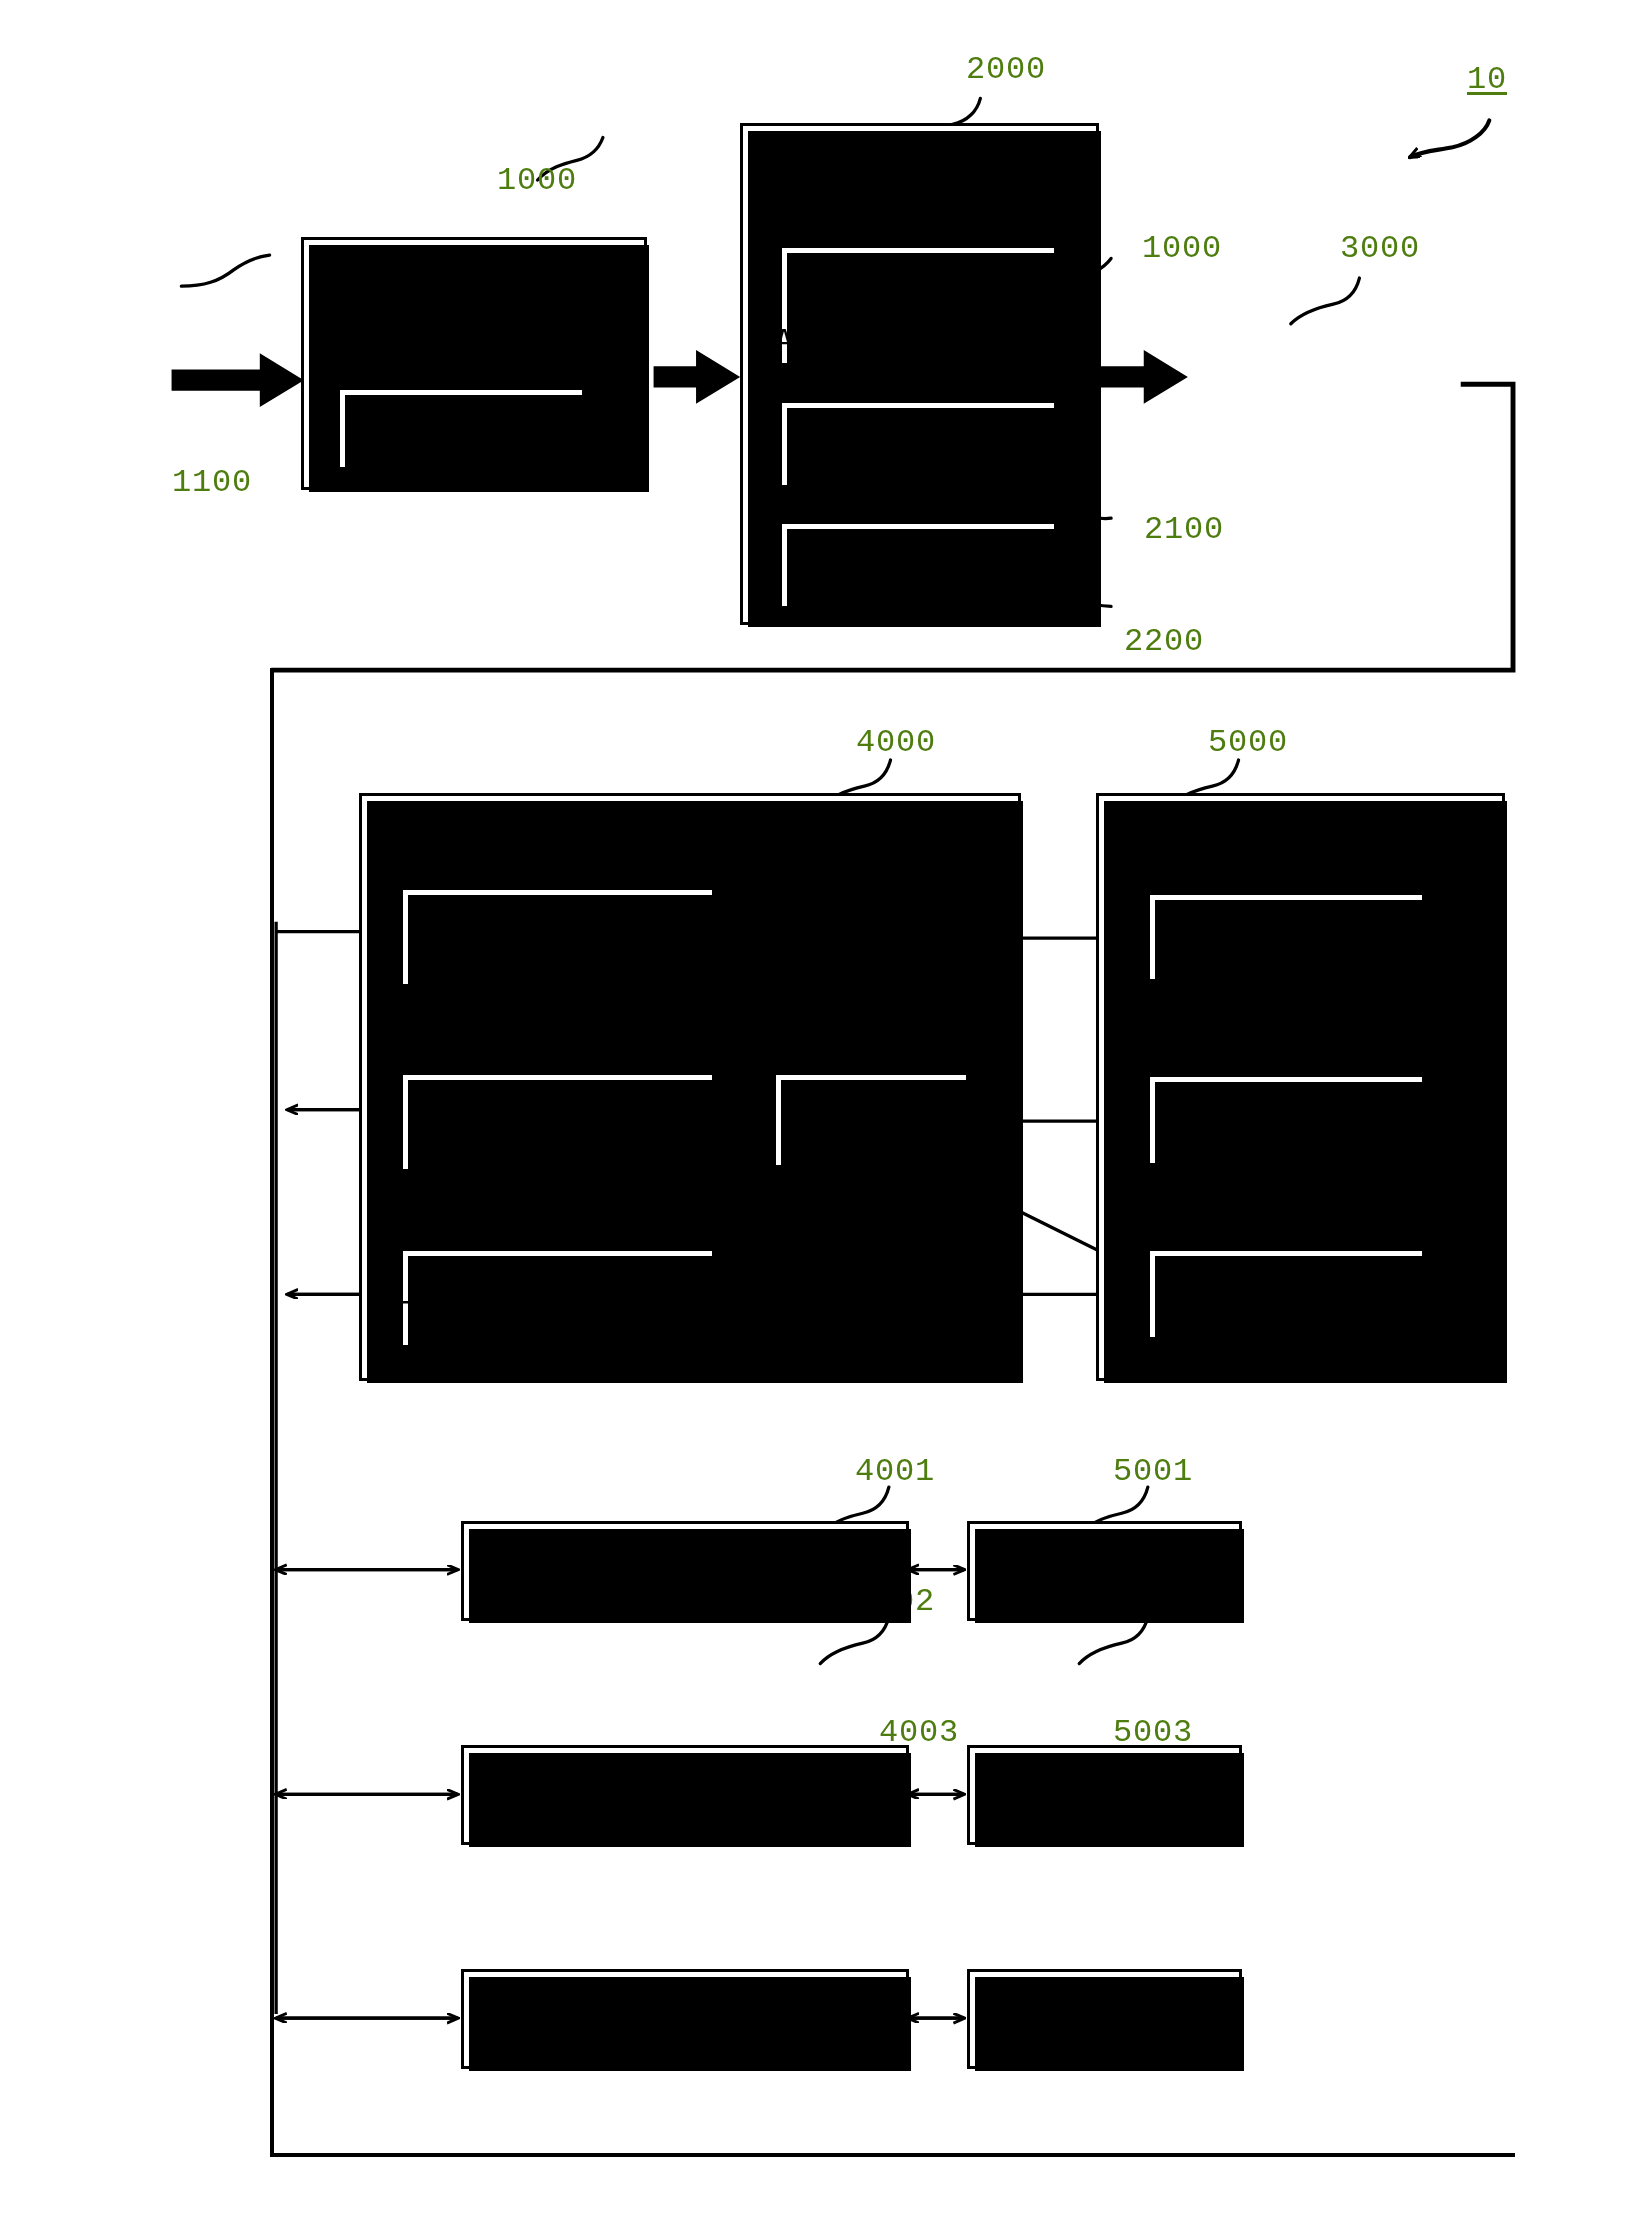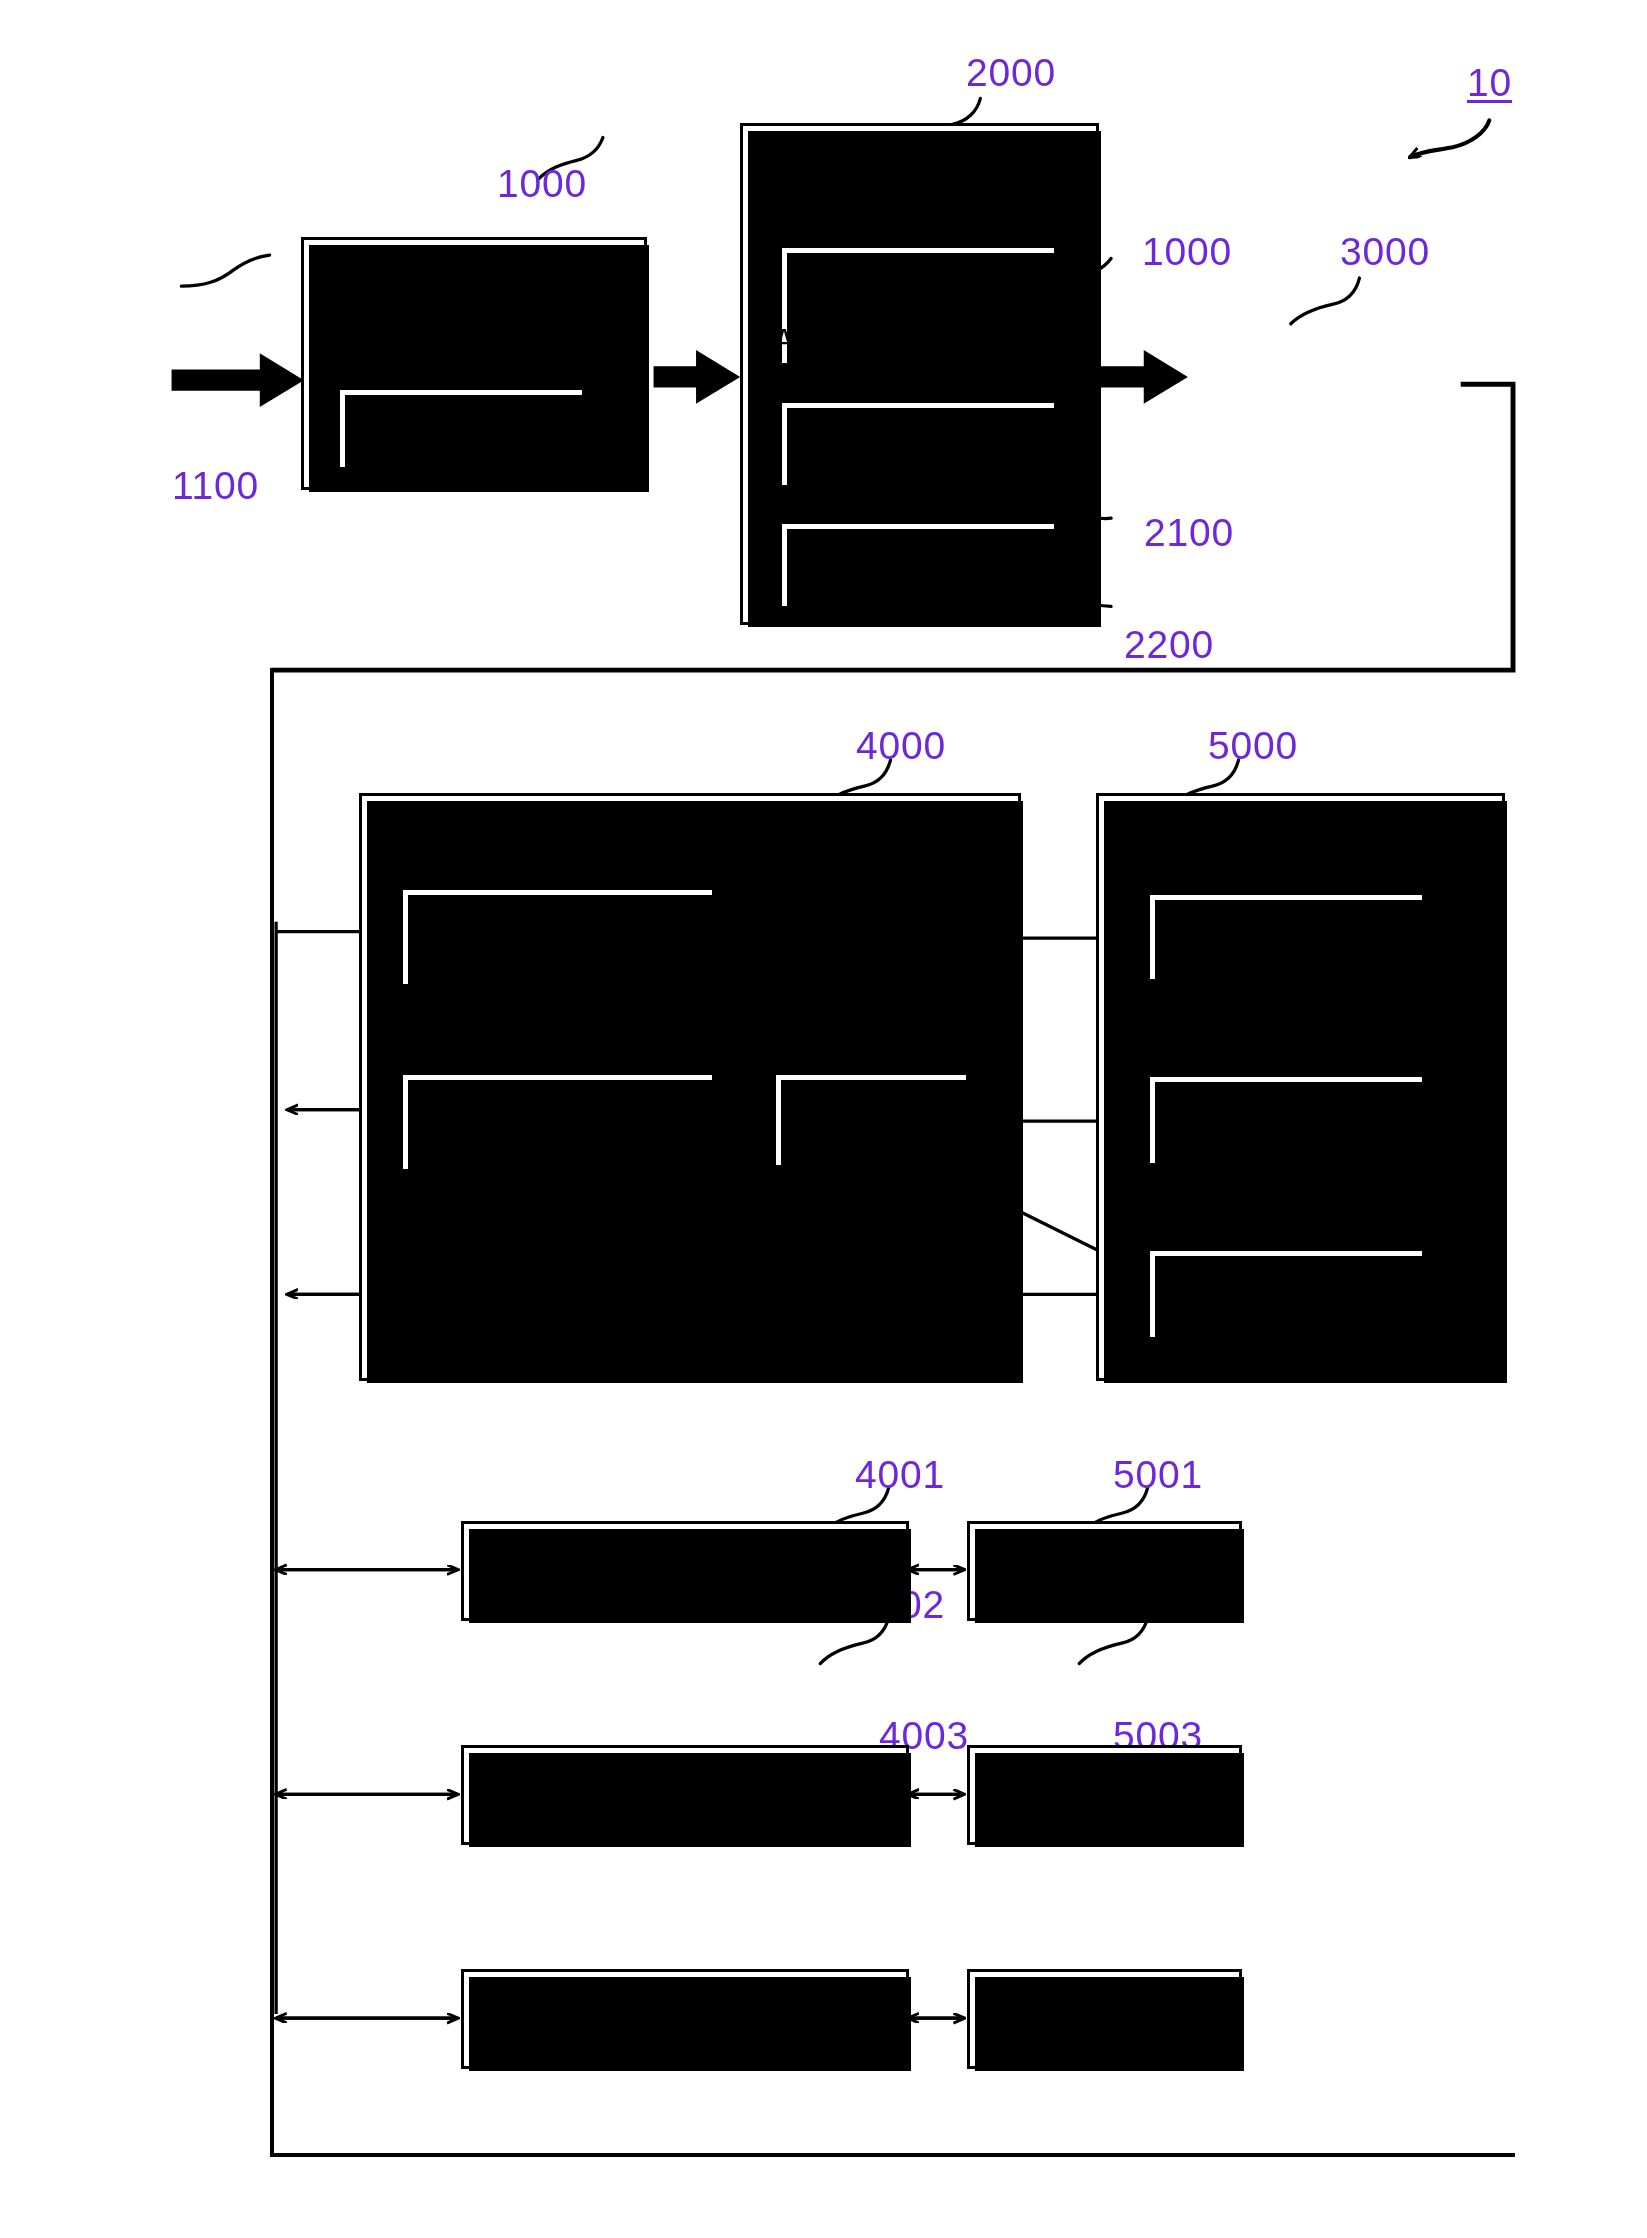--- a/index.html
+++ b/index.html
@@ -40,24 +40,24 @@
     left: 4.9px;
     top: 4.9px;
     right: -4.9px;
     bottom: -4.9px;
     background: #000;
     z-index: -1;
   }
   .shadow { z-index: 1; }
   .refnum {
     position: absolute;
-    color: #6d28d9;
+    color: #4d7c0f;
     white-space: nowrap;
-    font-family: Liberation Sans, sans-serif;
-    font-size: 39px;
+    font-family: Liberation Mono, monospace;
+    font-size: 32px;
     letter-spacing: 0.8px;
   }
   .refnum.underlined {
     text-decoration: underline;
     text-underline-offset: 4.1px;
   }
   .boxtext {
     display: block;
     white-space: nowrap;
   }
@@ -279,20 +279,24 @@
 
   <div class="box shadow" style="left:400px; top:1072px; width:315px; height:100px; padding-top:8.2px;">
     <span class="boxtext t16">REFERENCE IMAGE</span>
     <span class="boxtext t16">ACQUISITION UNIT</span>
   </div>
 
   <div class="box shadow center" style="left:773px; top:1072px; width:196px; height:96px;">
     <span class="boxtext t16">DECODER</span>
   </div>
 
+  <div class="box shadow" style="left:400px; top:1248px; width:315px; height:100px; padding-top:8.2px;">
+    <span class="boxtext t16">REFERENCE IMAGE</span>
+    <span class="boxtext t16">TRANSMISSION UNIT</span>
+  </div>
 
   <div class="box shadow" style="left:1096px; top:793px; width:409px; height:588px; padding-top:11.4px;">
     <span class="boxtext t16">IMAGE STORAGE UNIT</span>
   </div>
 
   <div class="box shadow" style="left:1147px; top:892px; width:278px; height:90px; padding-top:8.2px;">
     <span class="boxtext t15">ALLOCATION</span>
     <span class="boxtext t15">INFORMATION</span>
   </div>
 

